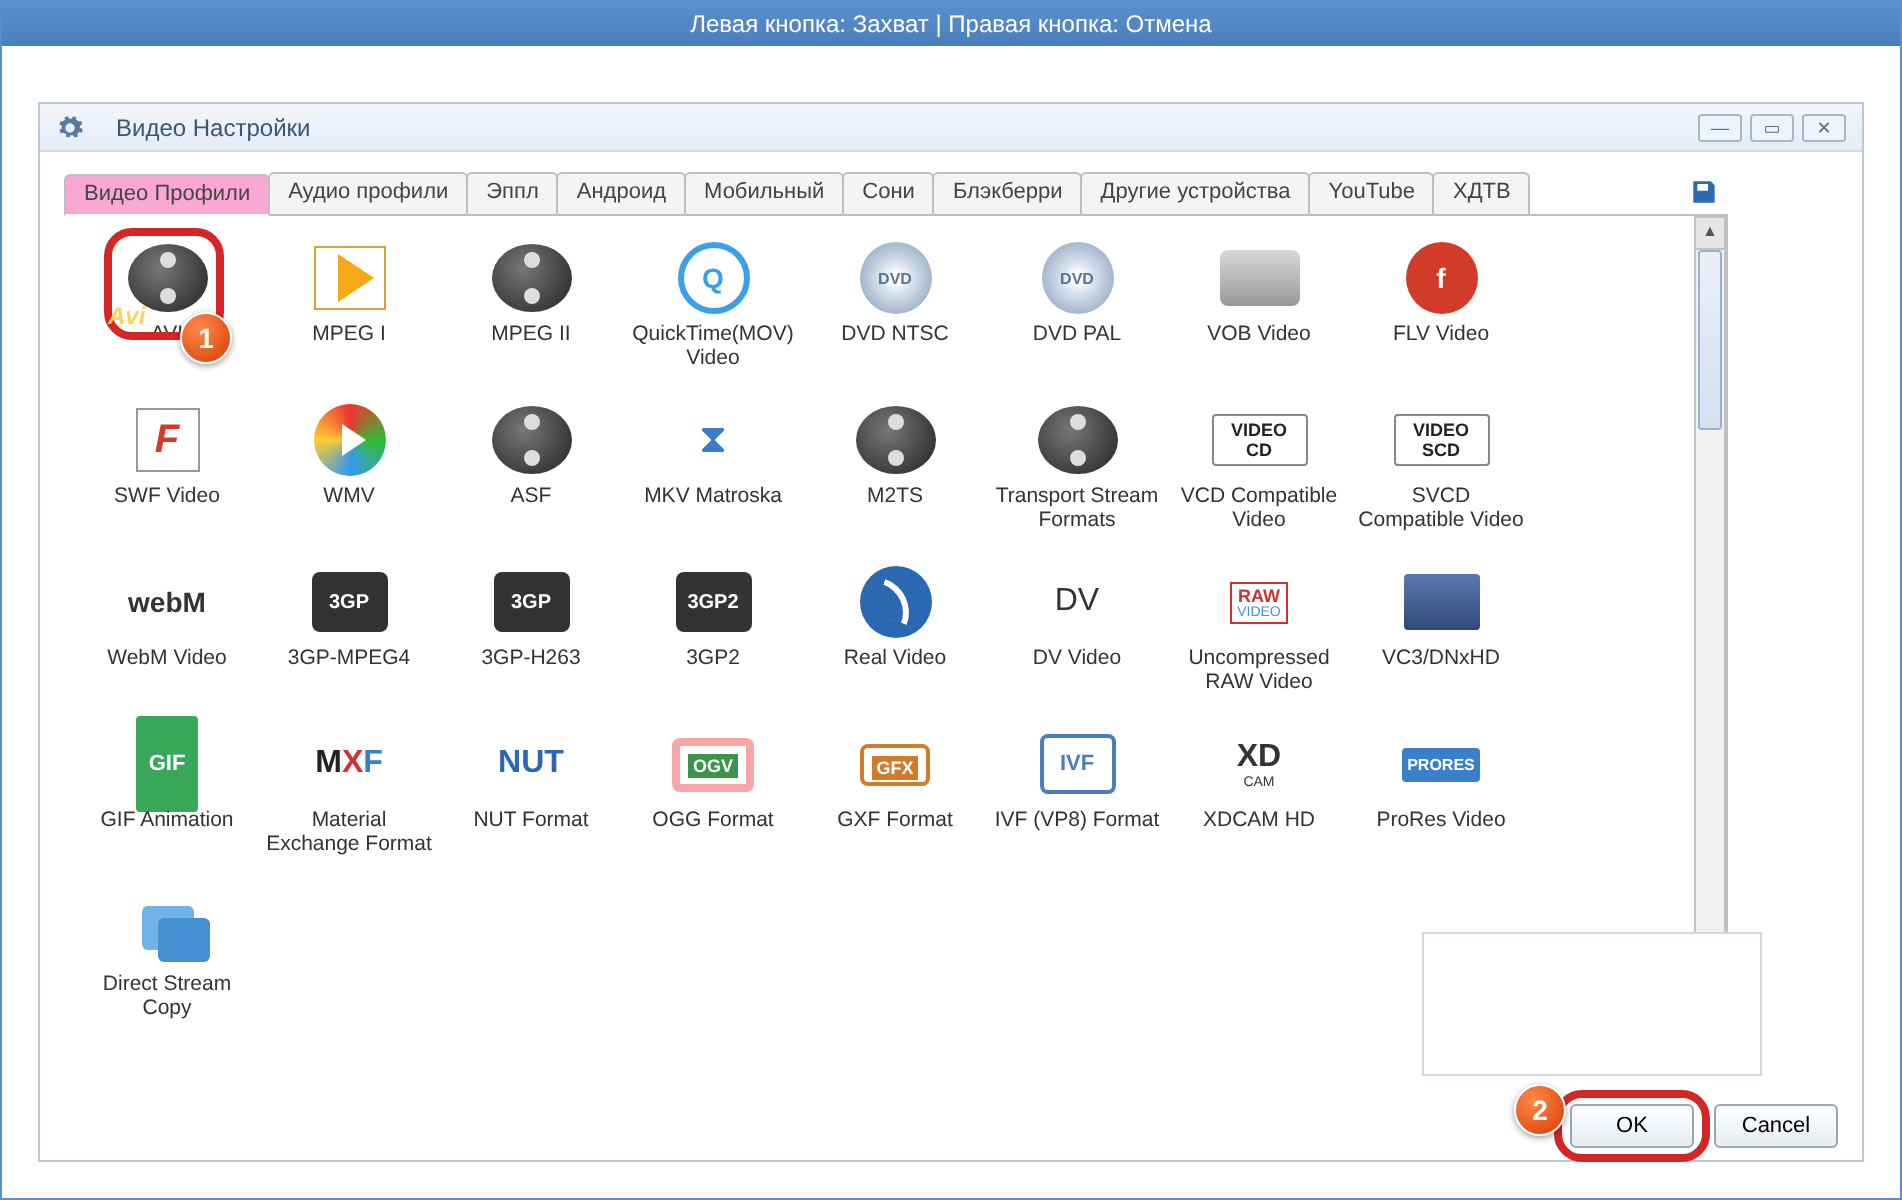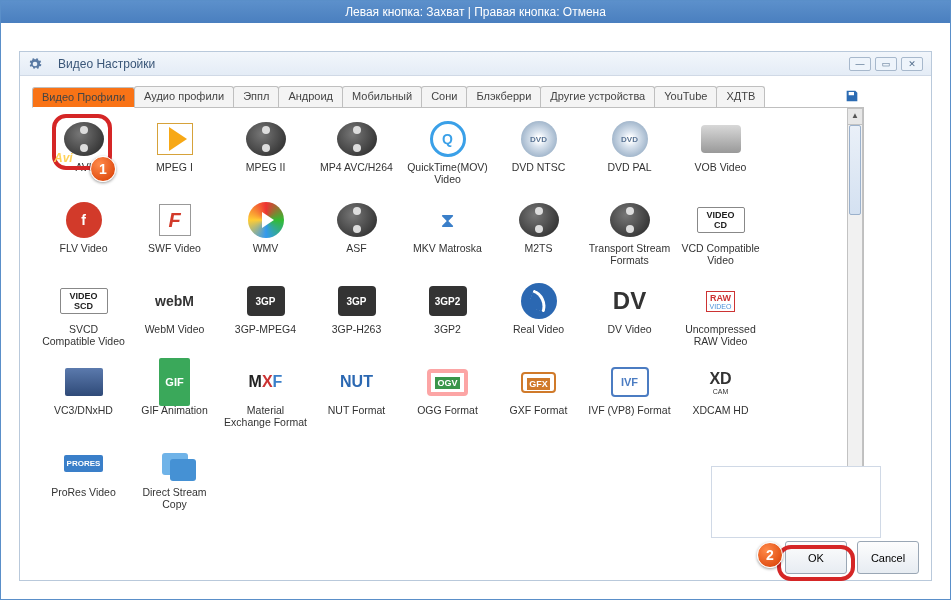--- a/index.html
+++ b/index.html
@@ -70,21 +70,21 @@
   background: #f4f4f4;
   padding: 3px 9px;
   font-size: 11px;
   color: #444;
   border-top-left-radius: 3px;
   border-top-right-radius: 3px;
   margin-right: -1px;
   cursor: pointer;
 }
 .tab.active {
-  background: #f97316;
+  background: #f9a8d4;
   border-bottom: 1px solid #fff;
   position: relative;
   top: 1px;
   z-index: 2;
 }
 .save-icon {
   position: absolute;
   right: 4px; top: 2px;
   width: 16px; height: 16px;
   color: #2b6bb3;
@@ -155,21 +155,21 @@
   background:#fff;
 }
 .footer {
   padding: 6px 12px;
   display: flex;
   justify-content: flex-end;
   gap: 10px;
   position: relative;
 }
 .dlg-btn {
-  width: 62px; height: 33px;
+  width: 62px; height: 22px;
   border: 1px solid #9aa7b5;
   background: linear-gradient(#fdfdfd, #e7ecf2);
   border-radius: 3px;
   font-size: 11px;
   cursor: pointer;
 }
 .ok-highlight {
   border: 4px solid #d52626;
   border-radius: 14px;
   position: absolute;
@@ -251,26 +251,20 @@
                   <div class="lbl">MPEG I</div>
                 </div>
               <div class="fmt">
                   <div class="ico">
                     <div class="film"></div>
                   </div>
                   <div class="lbl">MPEG II</div>
                 </div>
               <div class="fmt">
                   <div class="ico">
-                    <div class="film"></div>
-                  </div>
-                  <div class="lbl">MP4 AVC/H264</div>
-                </div>
-              <div class="fmt">
-                  <div class="ico">
                     <div class="circle" style="border:3px solid #3aa0e8;color:#3aa0e8;">Q</div>
                   </div>
                   <div class="lbl">QuickTime(MOV) Video</div>
                 </div>
               <div class="fmt">
                   <div class="ico">
                     <div class="disc-look">DVD</div>
                   </div>
                   <div class="lbl">DVD NTSC</div>
                 </div>
@@ -371,21 +365,21 @@
               <div class="fmt">
                   <div class="ico">
                     <div class="circle" style="background:#2b68b2;">
                       <div style="width:18px;height:18px;border:3px solid #fff;border-left:none;border-bottom:none;border-radius:0 18px 0 0;transform:rotate(20deg);"></div>
                     </div>
                   </div>
                   <div class="lbl">Real Video</div>
                 </div>
               <div class="fmt">
                   <div class="ico">
-                    <span style="font-weight:700;font-size:24px;">DV</span>
+                    <span style="font-weight:400;font-size:16px;">DV</span>
                   </div>
                   <div class="lbl">DV Video</div>
                 </div>
 
               <div class="fmt">
                   <div class="ico">
                     <div style="background:#fff;border:1px solid #c33;padding:1px 3px;">
                       <div style="color:#c33;font-weight:bold;font-size:9px;">RAW</div>
                       <div style="color:#4a90d9;font-size:7px;">VIDEO</div>
                     </div>

